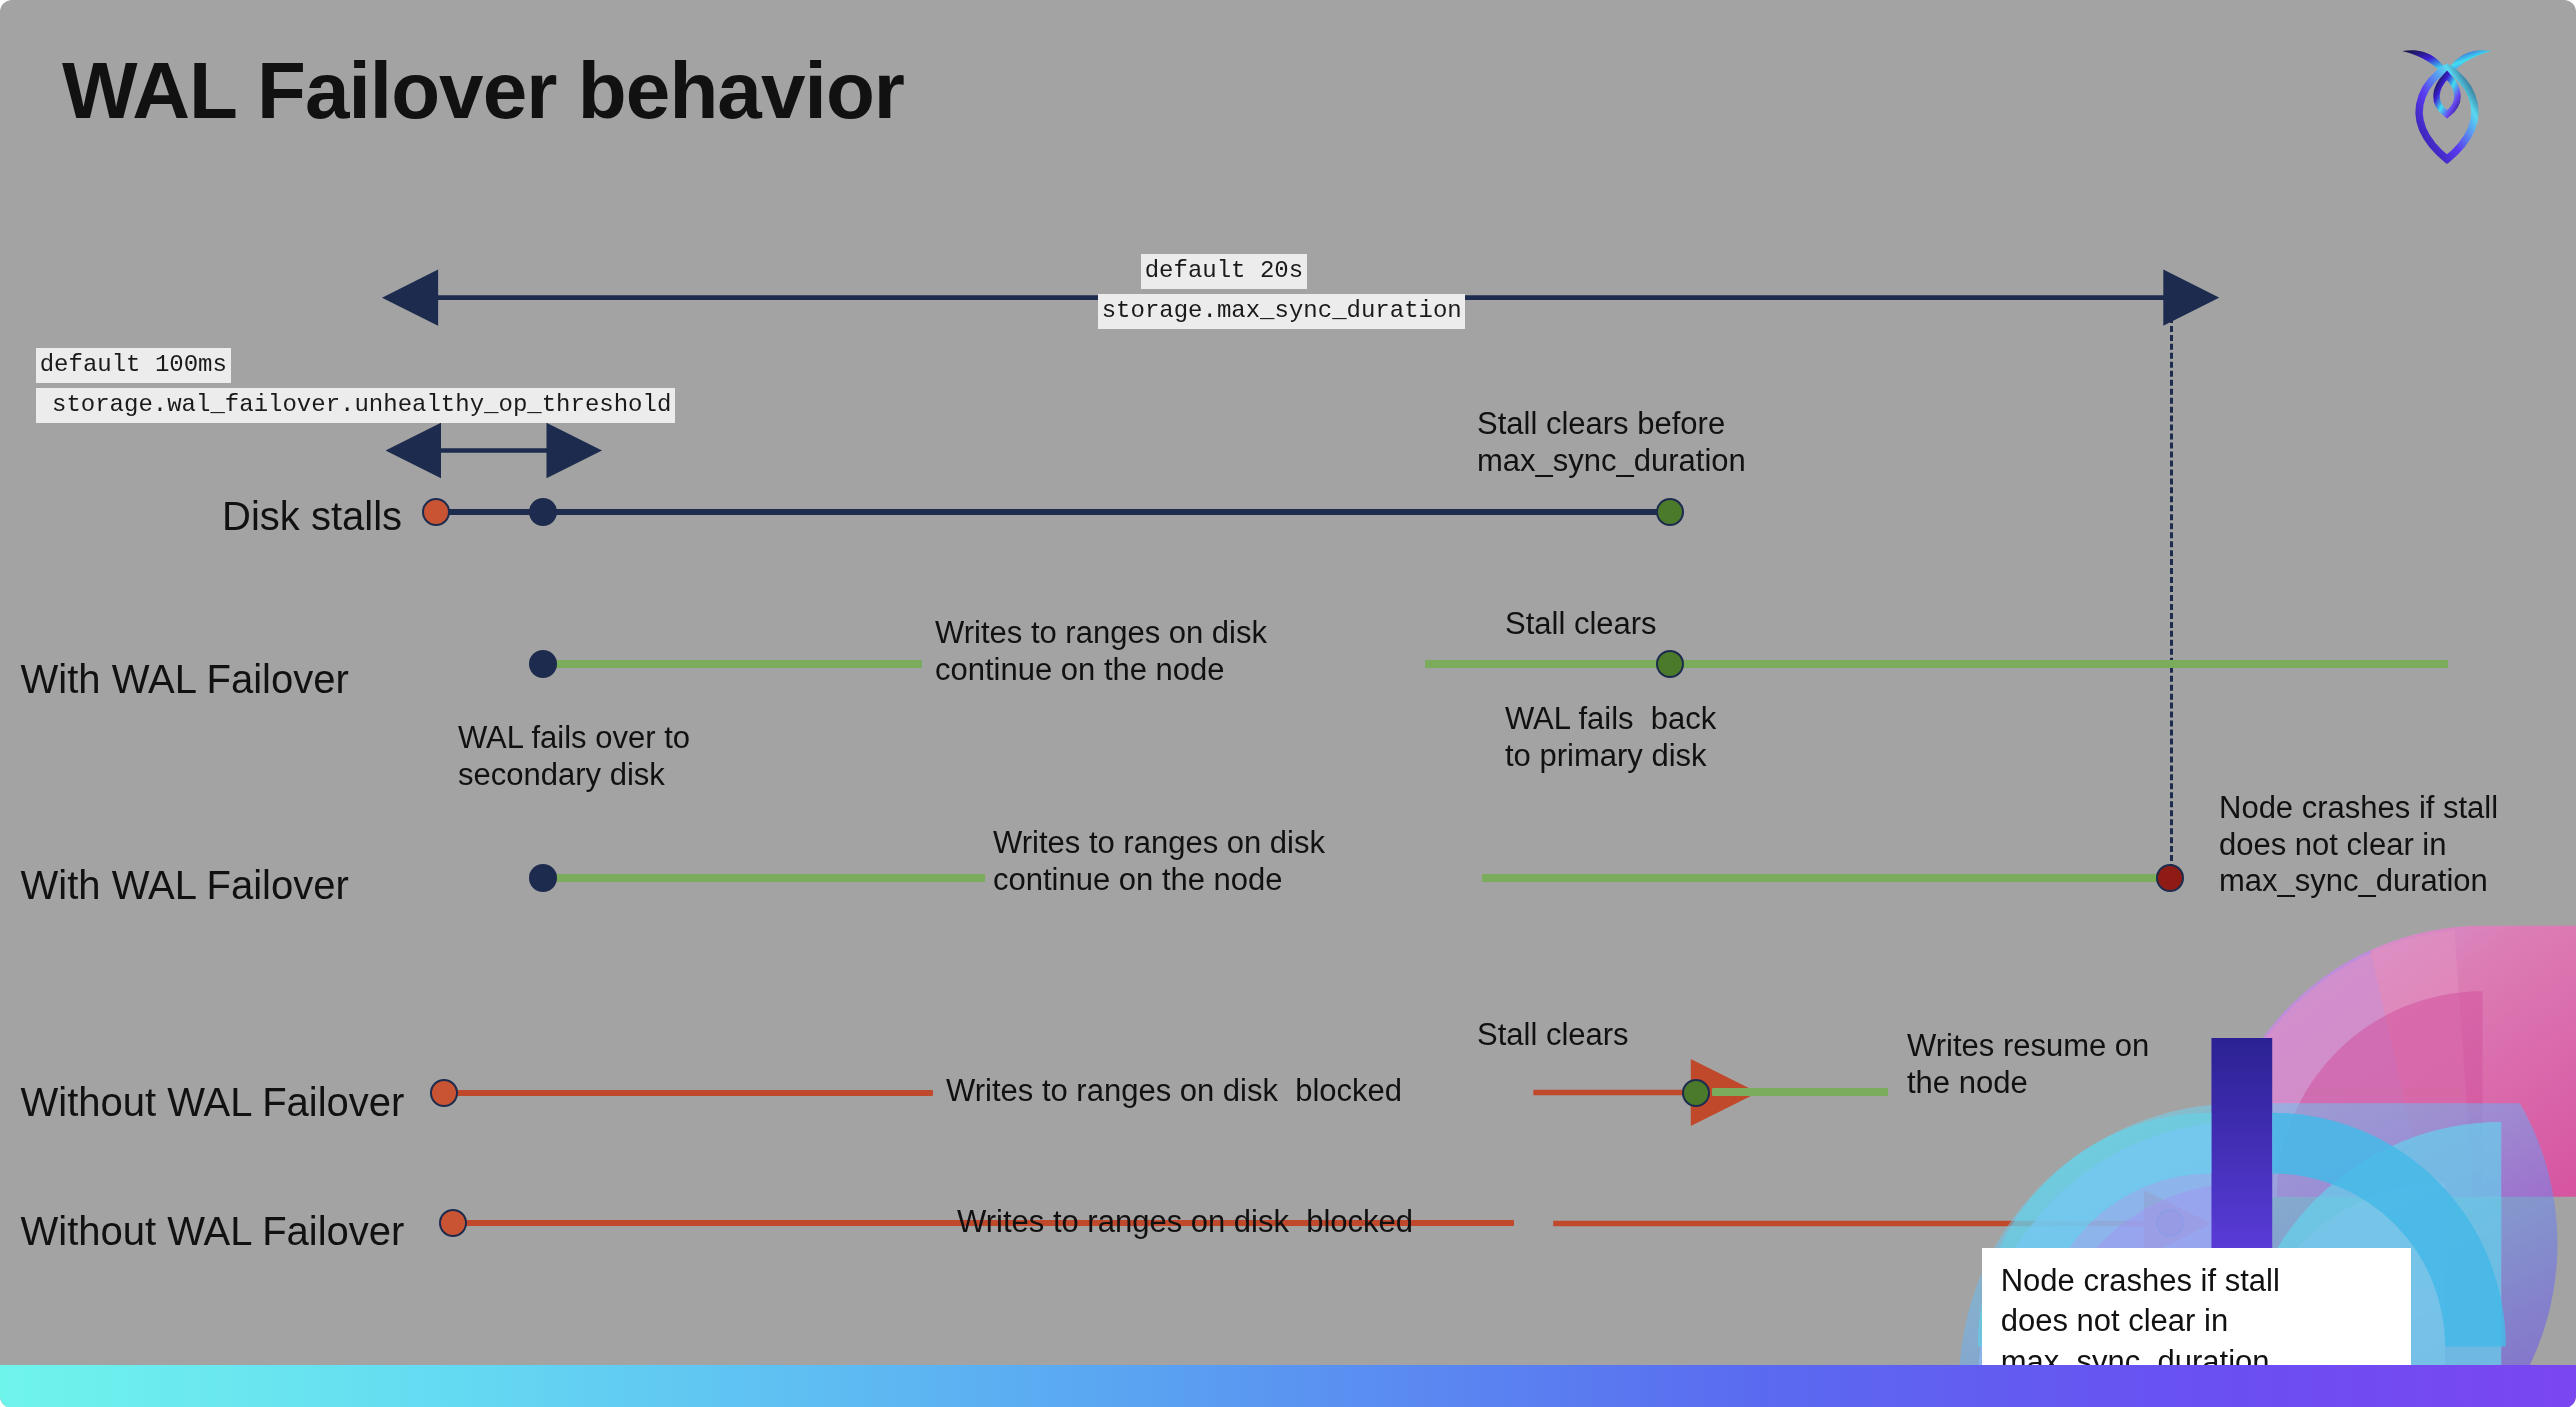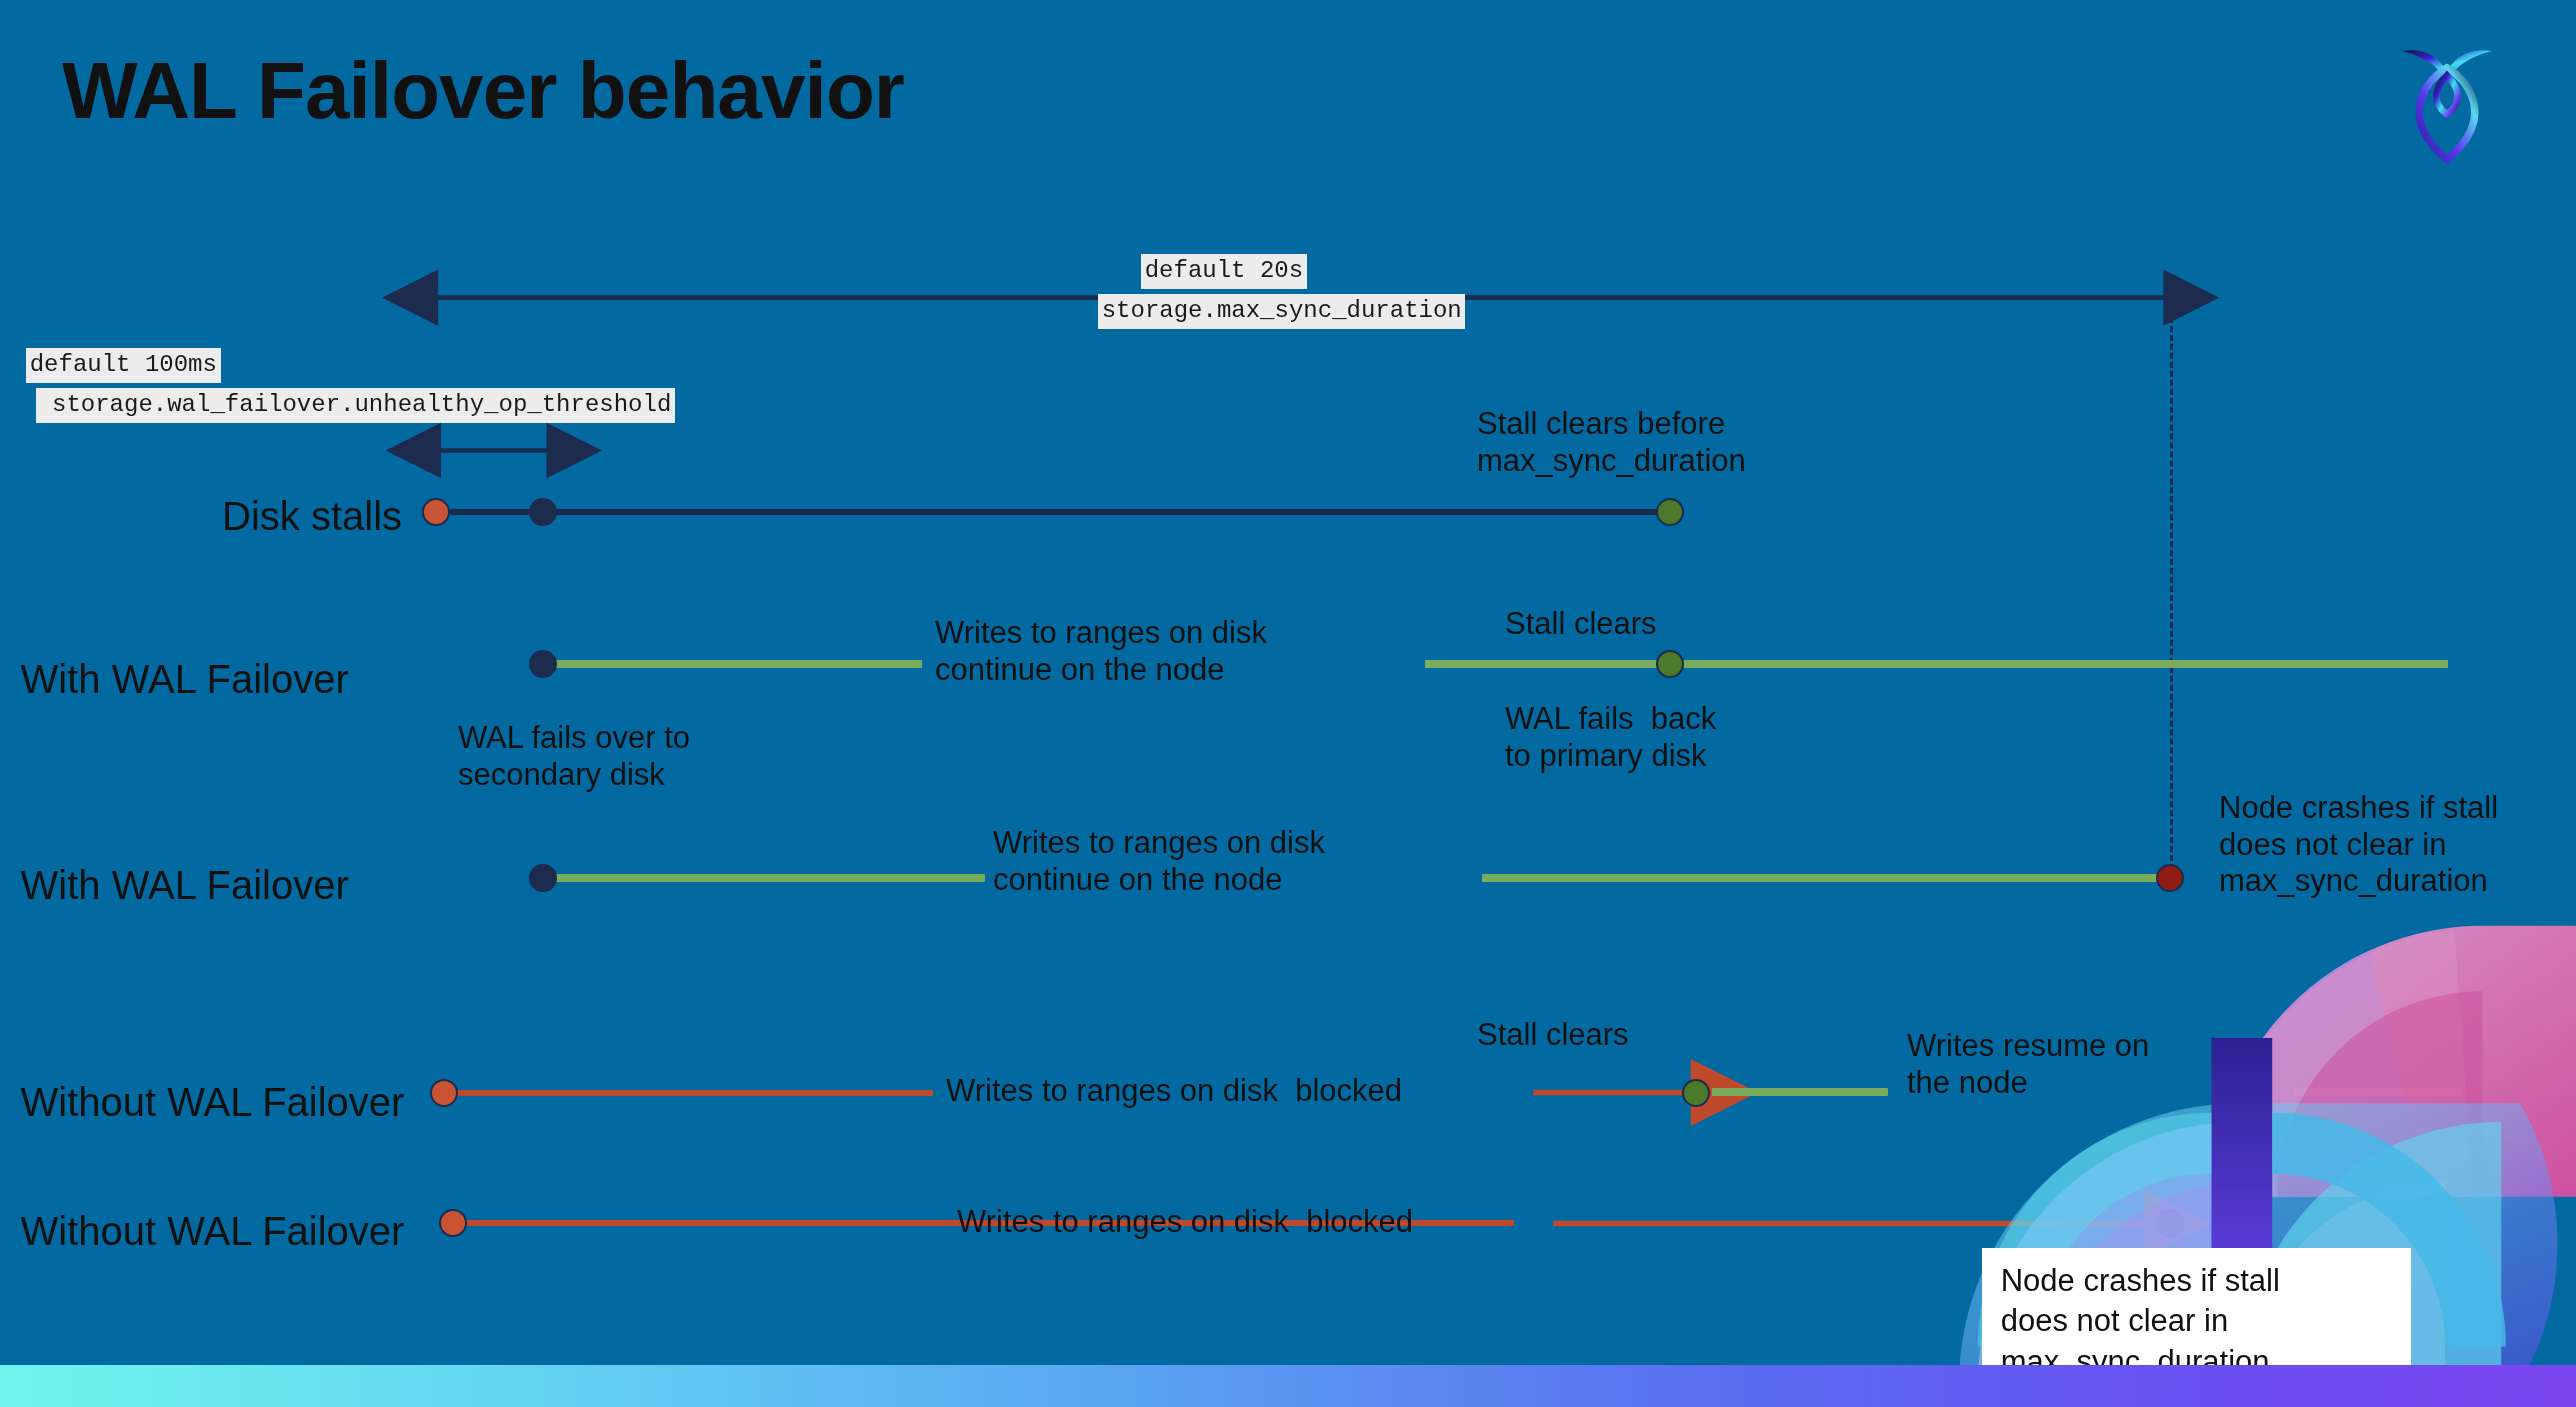--- a/index.html
+++ b/index.html
@@ -3,21 +3,21 @@
 <meta charset="utf-8">
 <style>
   html,body{margin:0;padding:0;}
   body{
     width:2576px;height:1408px;
     background:#ffffff;
     font-family:"Liberation Sans", sans-serif;
     overflow:hidden;
     position:relative;
   }
-  .slide{position:absolute;inset:0;overflow:hidden;background:#0369a1;}
+  .slide{position:absolute;inset:0;overflow:hidden;background:#a3a3a3;border-radius:12px;}
 
   
   .title{
     position:absolute;left:62px;top:49px;
     font-size:80px;font-weight:bold;color:#111111;
     letter-spacing:-0.9px;line-height:1.05;
   }
 
   
   .logo{position:absolute;left:2391px;top:34px;width:112px;height:131px;}
@@ -111,21 +111,21 @@
       </marker>
     </defs>
     <line x1="24" y1="22" x2="1880" y2="22" stroke="#1d2b4e" stroke-width="5" marker-start="url(#mL)" marker-end="url(#mR)"></line>
   </svg>
 
   <div class="mono" style="left:1141px;top:254px;">default 20s</div>
   <div class="mono" style="left:1098px;top:294px;">storage.max_sync_duration</div>
 
   <div class="dashed" style="left:2170px;top:299px;height:580px;"></div>
 
-  <div class="mono" style="left:26px;top:348px;">default 100ms</div>
+  <div class="mono" style="left:36px;top:348px;">default 100ms</div>
   <div class="mono" style="left:36px;top:388px;padding-left:16px;">storage.wal_failover.unhealthy_op_threshold</div>
 
   <svg style="position:absolute;left:419px;top:432px;width:168px;height:37px;" viewBox="0 0 180 40" width="168" height="37">
     <line x1="18" y1="20" x2="142" y2="20" stroke="#1d2b4e" stroke-width="5" marker-start="url(#mL)" marker-end="url(#mR)"></line>
   </svg>
 
   <div class="rowlabel" style="left:222px;top:494px;">Disk stalls</div>
 
   <div class="seg navy" style="left:437px;top:509px;width:1236px;"></div>
   <div class="dot red" style="left:422px;top:498px;"></div>

